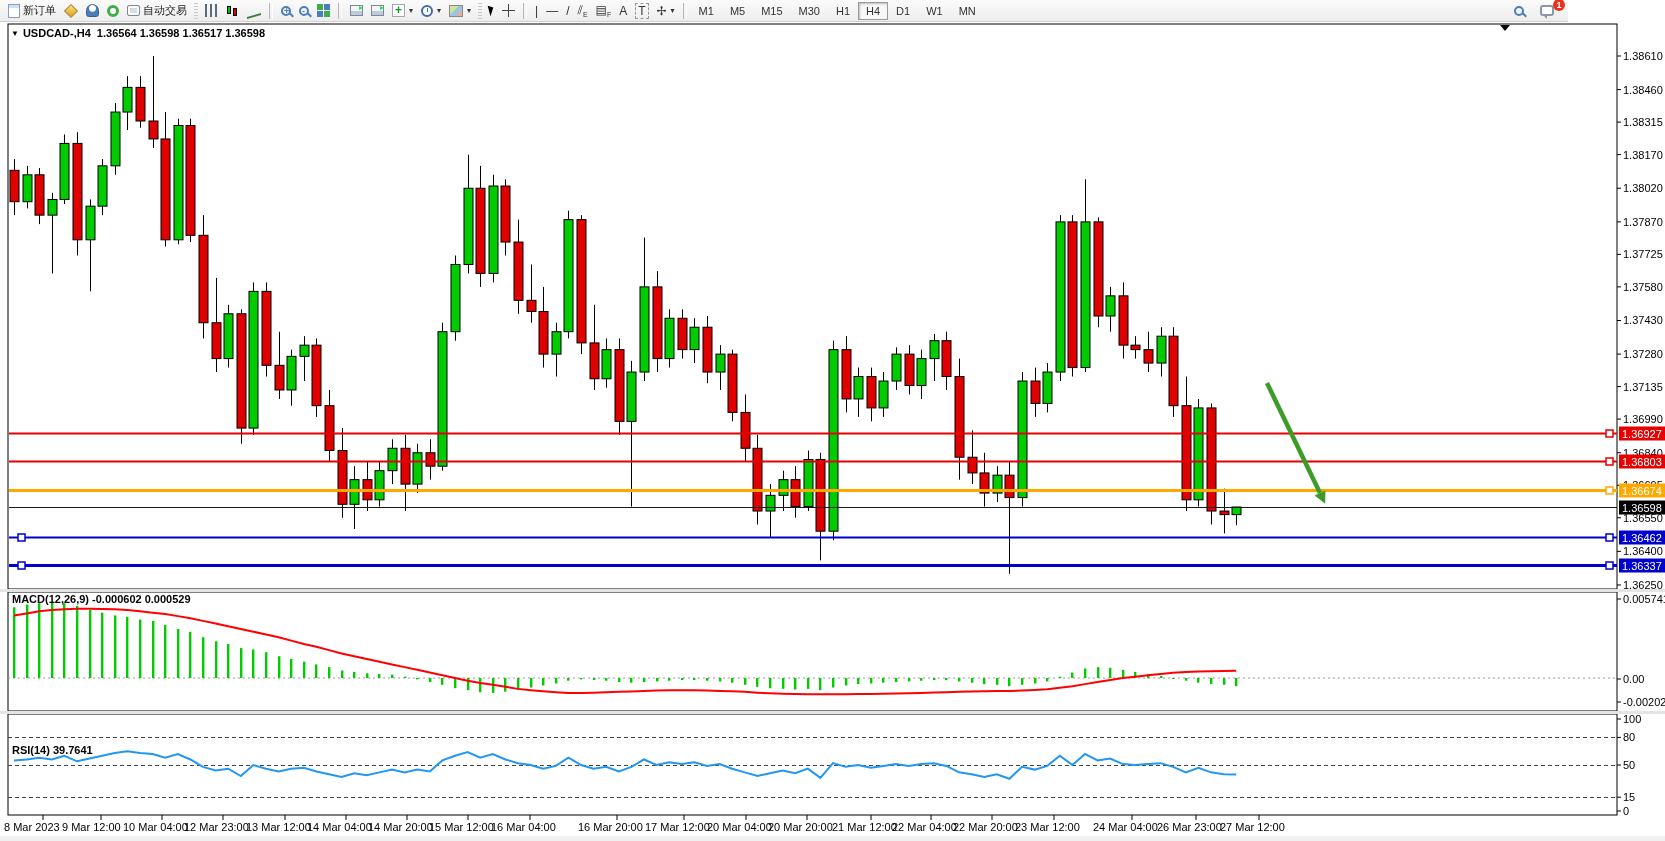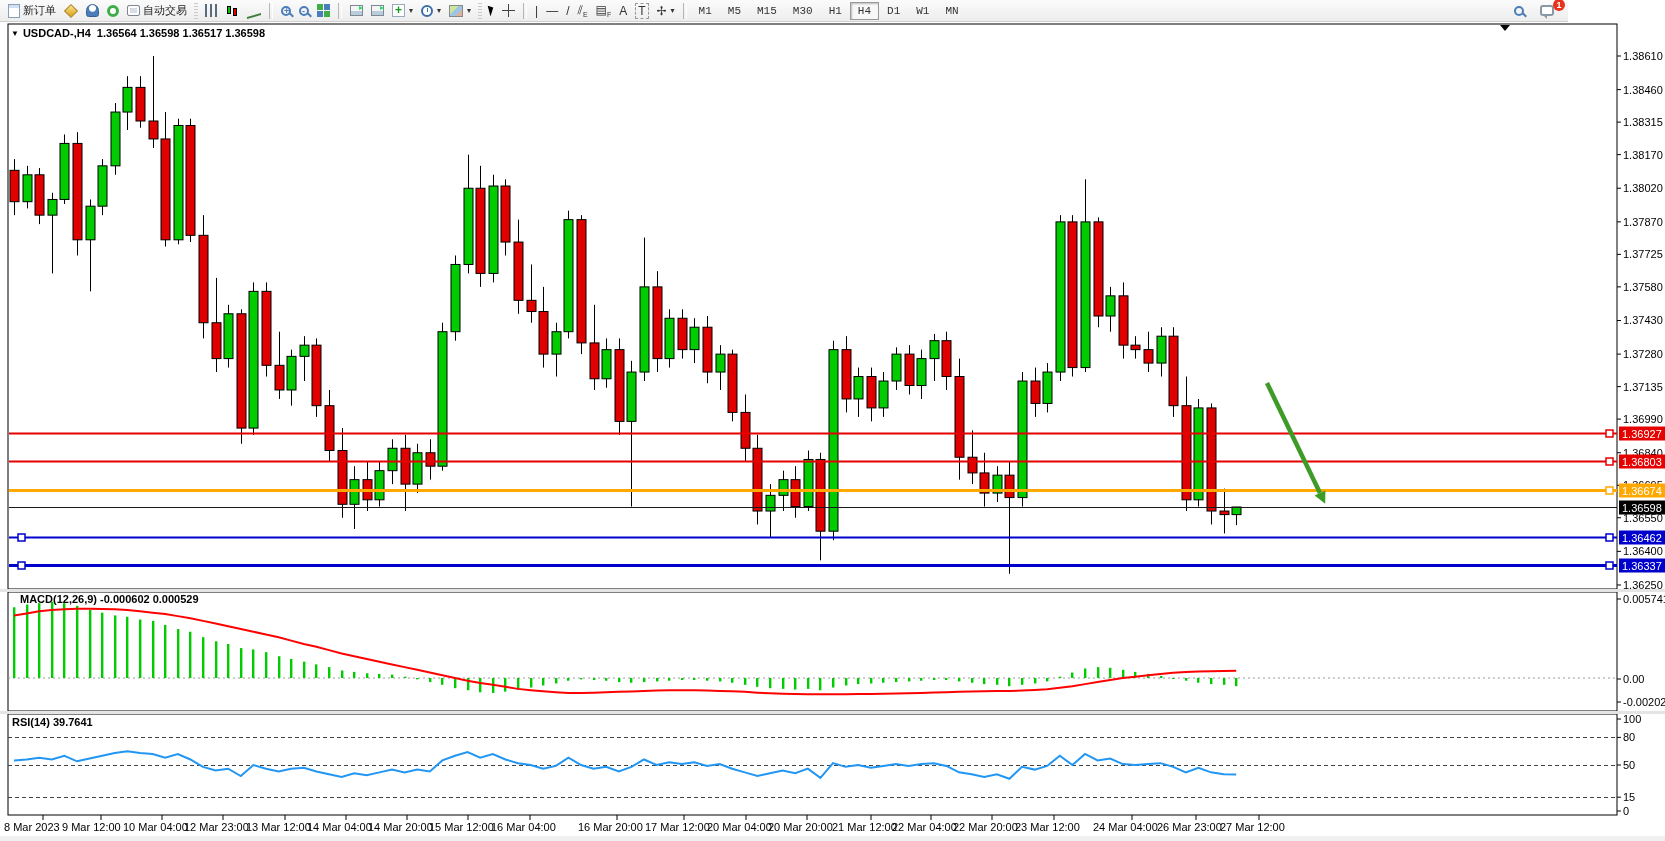--- a/index.html
+++ b/index.html
@@ -36,35 +36,35 @@
   .plus-ico:after { content:"+"; position:absolute; left:2px; top:-2px; color:#119922; font-weight:bold; font-size:12px; }
   .clock-ico { width:12px; height:12px; border-radius:50%; border:2px solid #3a6ea5; position:relative; background:#fff; }
   .clock-ico:after { content:""; position:absolute; left:4px; top:1px; width:1px; height:4px; background:#3a6ea5; }
   .frame-ico { width:14px; height:12px; border:1px solid #888; background:linear-gradient(135deg,#cfe49c 0 40%, #9cc6e4 40% 70%, #e4b09c 70%); }
   .cursor-ico { width:0; height:0; border-left:5px solid #000; border-top:3px solid transparent; border-bottom:8px solid transparent; transform:rotate(-15deg); }
   .cross-ico { position:relative; width:13px; height:13px; }
   .cross-ico:before { content:""; position:absolute; left:6px; top:0; width:1px; height:13px; background:#444; }
   .cross-ico:after { content:""; position:absolute; top:6px; left:0; height:1px; width:13px; background:#444; }
   .glyph { font-size:12px; color:#333; }
   .dd { font-size:8px; color:#333; margin-left:1px; }
-  .tf-btn { padding:2px 7px; color:#333; border:1px solid transparent;font-family:Liberation Mono, monospace; }
+  .tf-btn { padding:2px 7px; color:#333; border:1px solid transparent; }
   .tf-btn.active { background:#f8f8f8; border:1px solid #9a9a9a; box-shadow:inset 1px 1px 2px #bbb; }
   .right-group { margin-left:auto; display:flex; align-items:center; gap:8px; padding-right:6px; }
   .chat-ico { width:14px; height:11px; border:2px solid #8a98a6; border-radius:3px; position:relative; background:#fff; }
   .chat-ico:after { content:""; position:absolute; left:1px; bottom:-5px; border-left:4px solid transparent; border-top:4px solid #8a98a6; }
   .badge { position:absolute; right:-7px; top:-5px; background:#e8321e; color:#fff; font-size:9px;
     width:12px; height:12px; border-radius:50%; text-align:center; line-height:12px; font-weight:bold; }
 
   
   #gfx { position:absolute; left:0; top:0; z-index:1; }
   svg text { font-family:"Liberation Sans", sans-serif; }
   .hdr { position:absolute; z-index:2; font-size:11px; color:#000; white-space:pre;font-weight:bold; }
   #chart-title { left:11px; top:27px; }
-  #macd-label { left:20px; top:593px; }
-  #rsi-label { left:12px; top:716px; }
+  #macd-label { left:12px; top:593px; }
+  #rsi-label { left:12px; top:744px; }
   .tri { display:inline-block; font-size:8px; margin-right:4px; vertical-align:1px; }
   #bottom-strip { position:absolute; left:0; top:836px; width:1665px; height:5px; background:#f0f0f0; z-index:2; }
   #left-strip { position:absolute; left:0; top:22px; width:8px; height:814px; background:#f0f0f0; z-index:0; }
 </style>
 </head>
 <body>
 
 <div id="app">
 
   <div id="toolbar">

